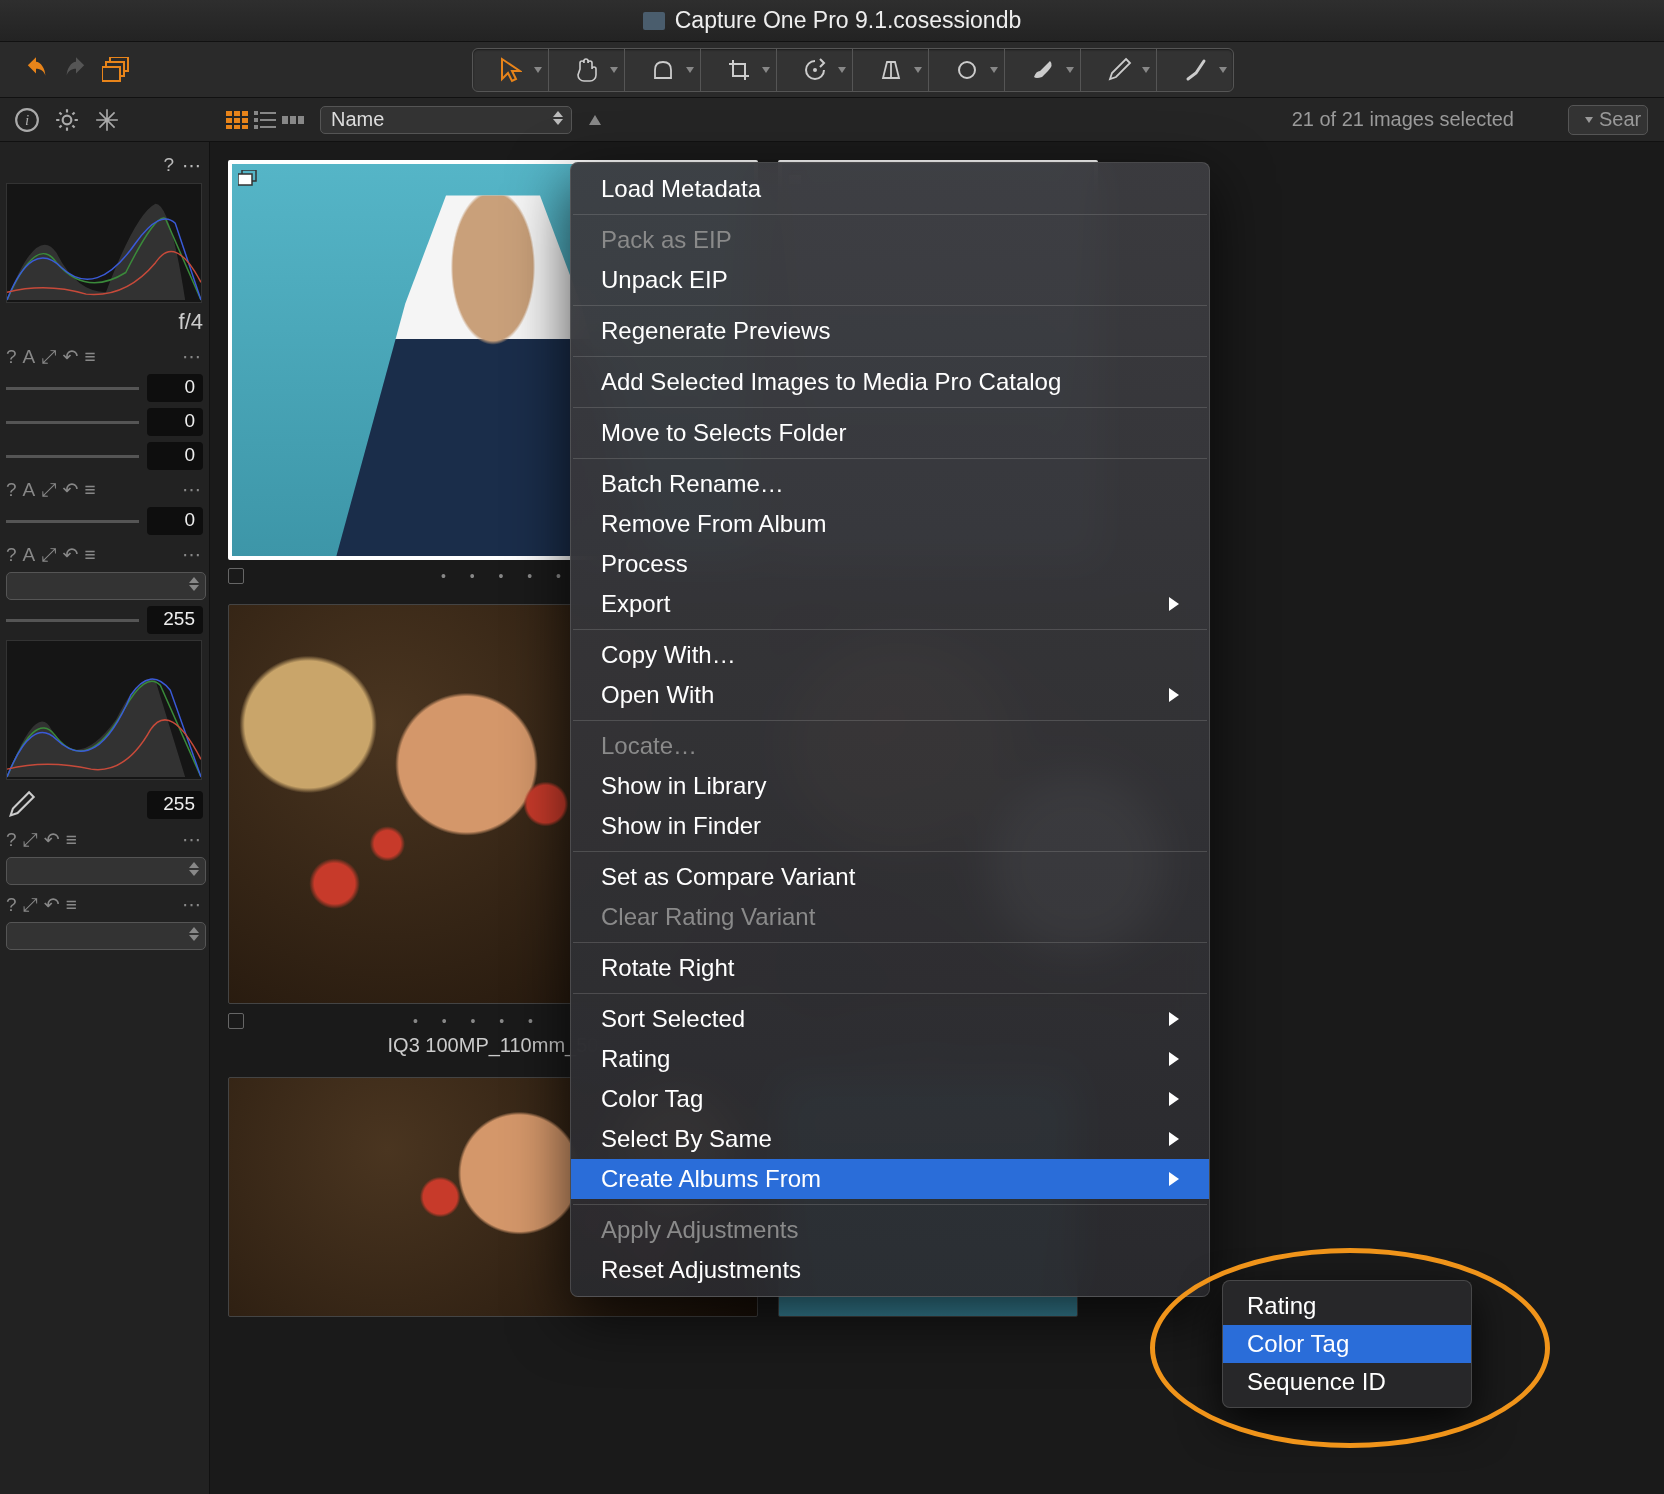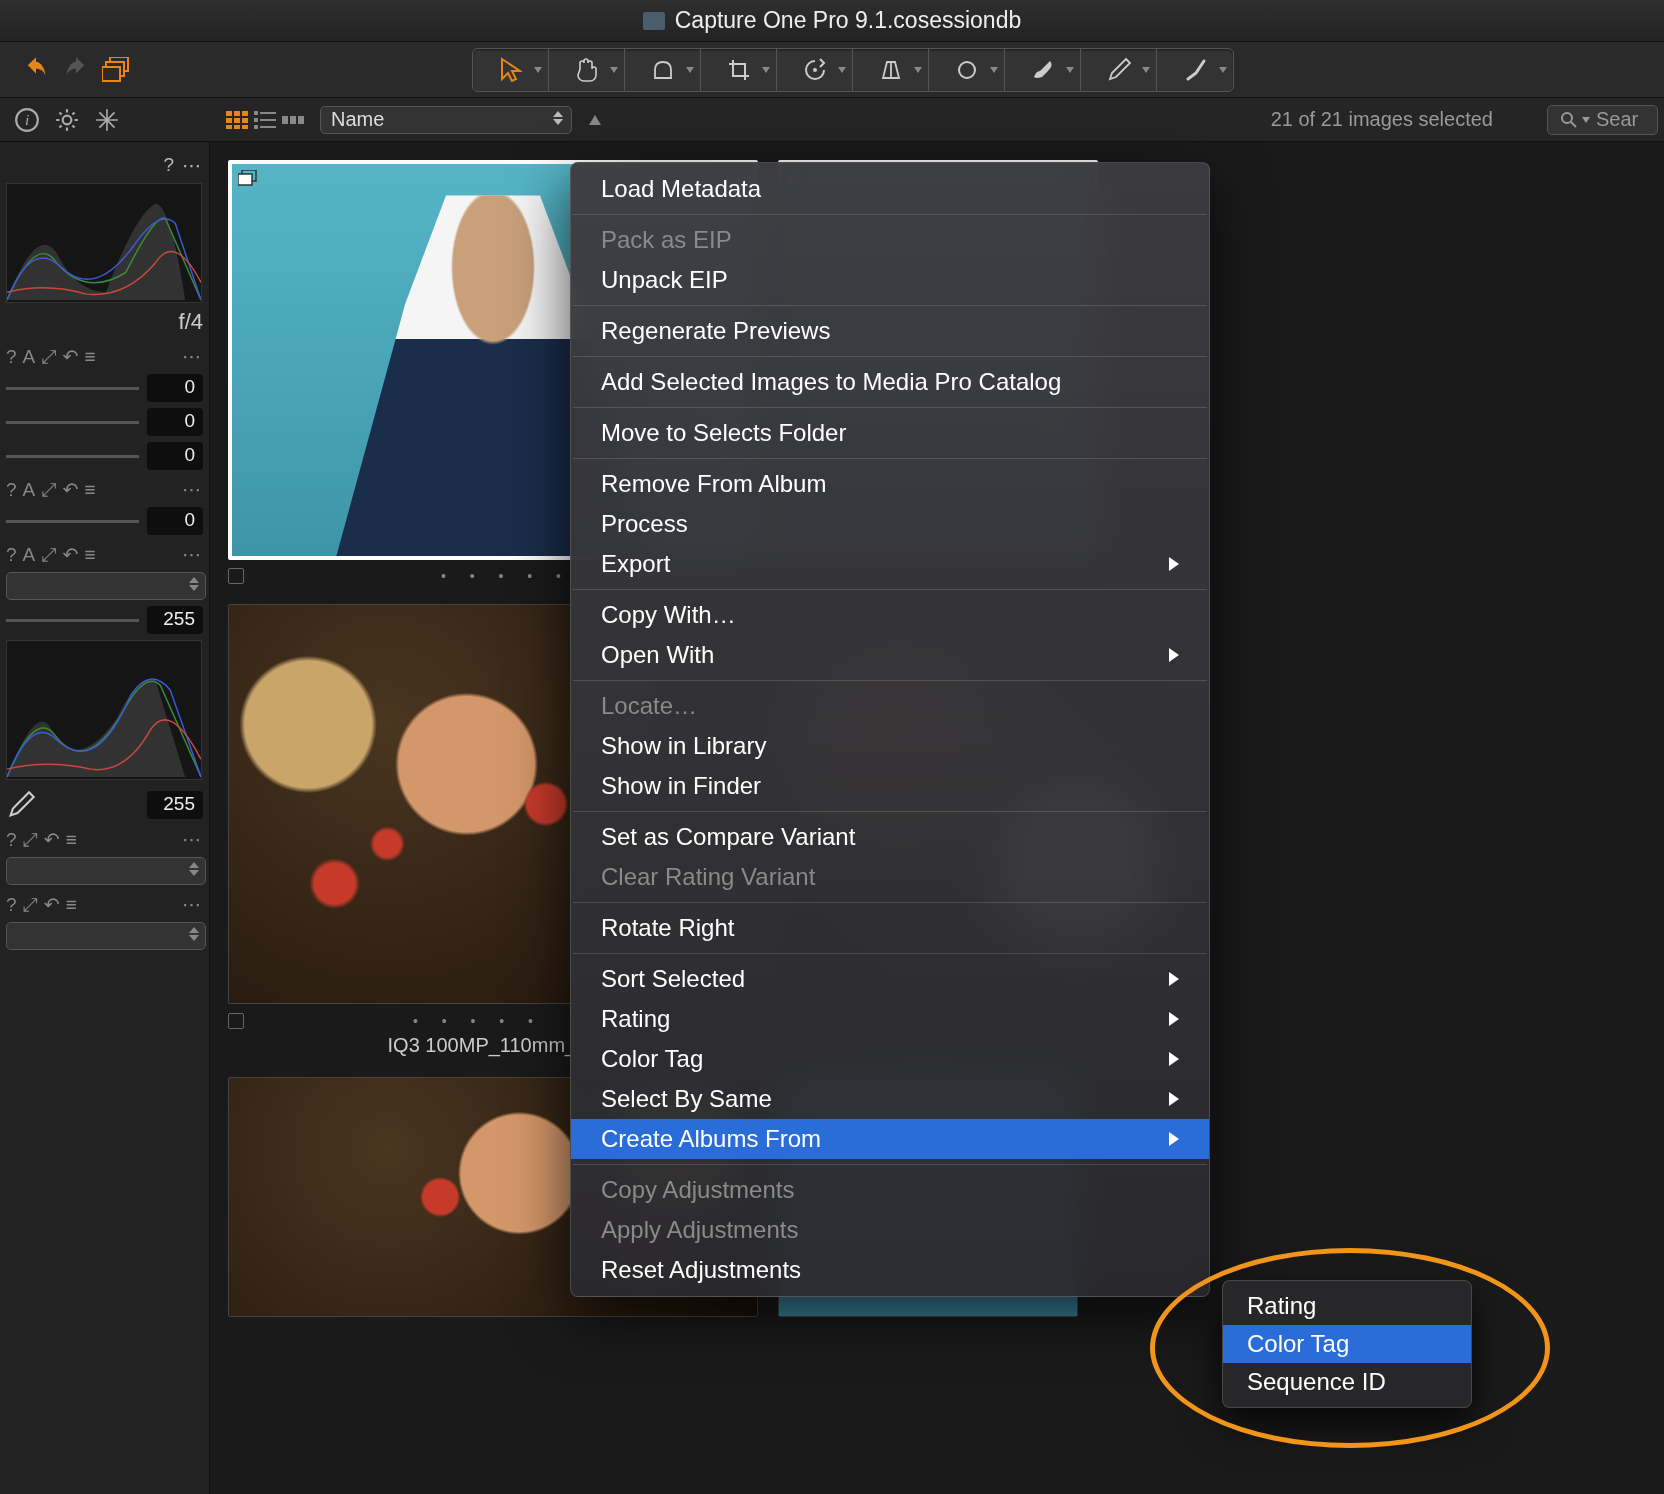--- a/index.html
+++ b/index.html
@@ -88,21 +88,21 @@
   display:flex; flex-direction:column; gap:2px;
 }
 .sort-select .chev div {
   border-left:5px solid transparent; border-right:5px solid transparent;
 }
 .sort-select .chev .up { border-bottom:6px solid #bbb; }
 .sort-select .chev .dn { border-top:6px solid #bbb; }
 .sort-dir { width:18px; height:18px; }
 .status-text { margin-left:auto; color:#9a9a9a; }
 .search-box {
-  width:111px; height:30px; margin-left:40px; margin-right:6px;
+  width:80px; height:30px; margin-left:40px; margin-right:16px;
   background:#333; border:1px solid #555; border-radius:5px;
   display:flex; align-items:center; padding:0 12px; color:#999;
   overflow:hidden;
 }
 .search-box .mag { width:18px; height:18px; margin-right:4px; }
 .search-box .caret {
   border-left:4px solid transparent; border-right:4px solid transparent;
   border-top:6px solid #999; margin-right:6px;
 }
 .content-row { display:flex; height:calc(100% - 142px); }
@@ -570,20 +570,21 @@
     <div class="menu-sep"></div>
     <div class="menu-item disabled">Pack as EIP</div>
     <div class="menu-item">Unpack EIP</div>
     <div class="menu-sep"></div>
     <div class="menu-item">Regenerate Previews</div>
     <div class="menu-sep"></div>
     <div class="menu-item">Add Selected Images to Media Pro Catalog</div>
     <div class="menu-sep"></div>
     <div class="menu-item">Move to Selects Folder</div>
     <div class="menu-sep"></div>
+    <div class="menu-item">Batch Rename…</div>
     <div class="menu-item">Remove From Album</div>
     <div class="menu-item">Process</div>
     <div class="menu-item">Export<div class="arrow"></div></div>
     <div class="menu-sep"></div>
     <div class="menu-item">Copy With…</div>
     <div class="menu-item">Open With<div class="arrow"></div></div>
     <div class="menu-sep"></div>
     <div class="menu-item disabled">Locate…</div>
     <div class="menu-item">Show in Library</div>
     <div class="menu-item">Show in Finder</div>
@@ -592,21 +593,20 @@
     <div class="menu-item disabled">Clear Rating Variant</div>
     <div class="menu-sep"></div>
     <div class="menu-item">Rotate Right</div>
     <div class="menu-sep"></div>
     <div class="menu-item">Sort Selected<div class="arrow"></div></div>
     <div class="menu-item">Rating<div class="arrow"></div></div>
     <div class="menu-item">Color Tag<div class="arrow"></div></div>
     <div class="menu-item">Select By Same<div class="arrow"></div></div>
     <div class="menu-item highlight">Create Albums From<div class="arrow"></div></div>
     <div class="menu-sep"></div>
-    <div class="menu-item disabled">Copy Adjustments</div>
     <div class="menu-item disabled">Apply Adjustments</div>
     <div class="menu-item">Reset Adjustments</div>
   </div>
 
 <div class="submenu" id="sub">
     <div class="menu-item">Rating</div>
     <div class="menu-item highlight">Color Tag</div>
     <div class="menu-item">Sequence ID</div>
   </div>
 

